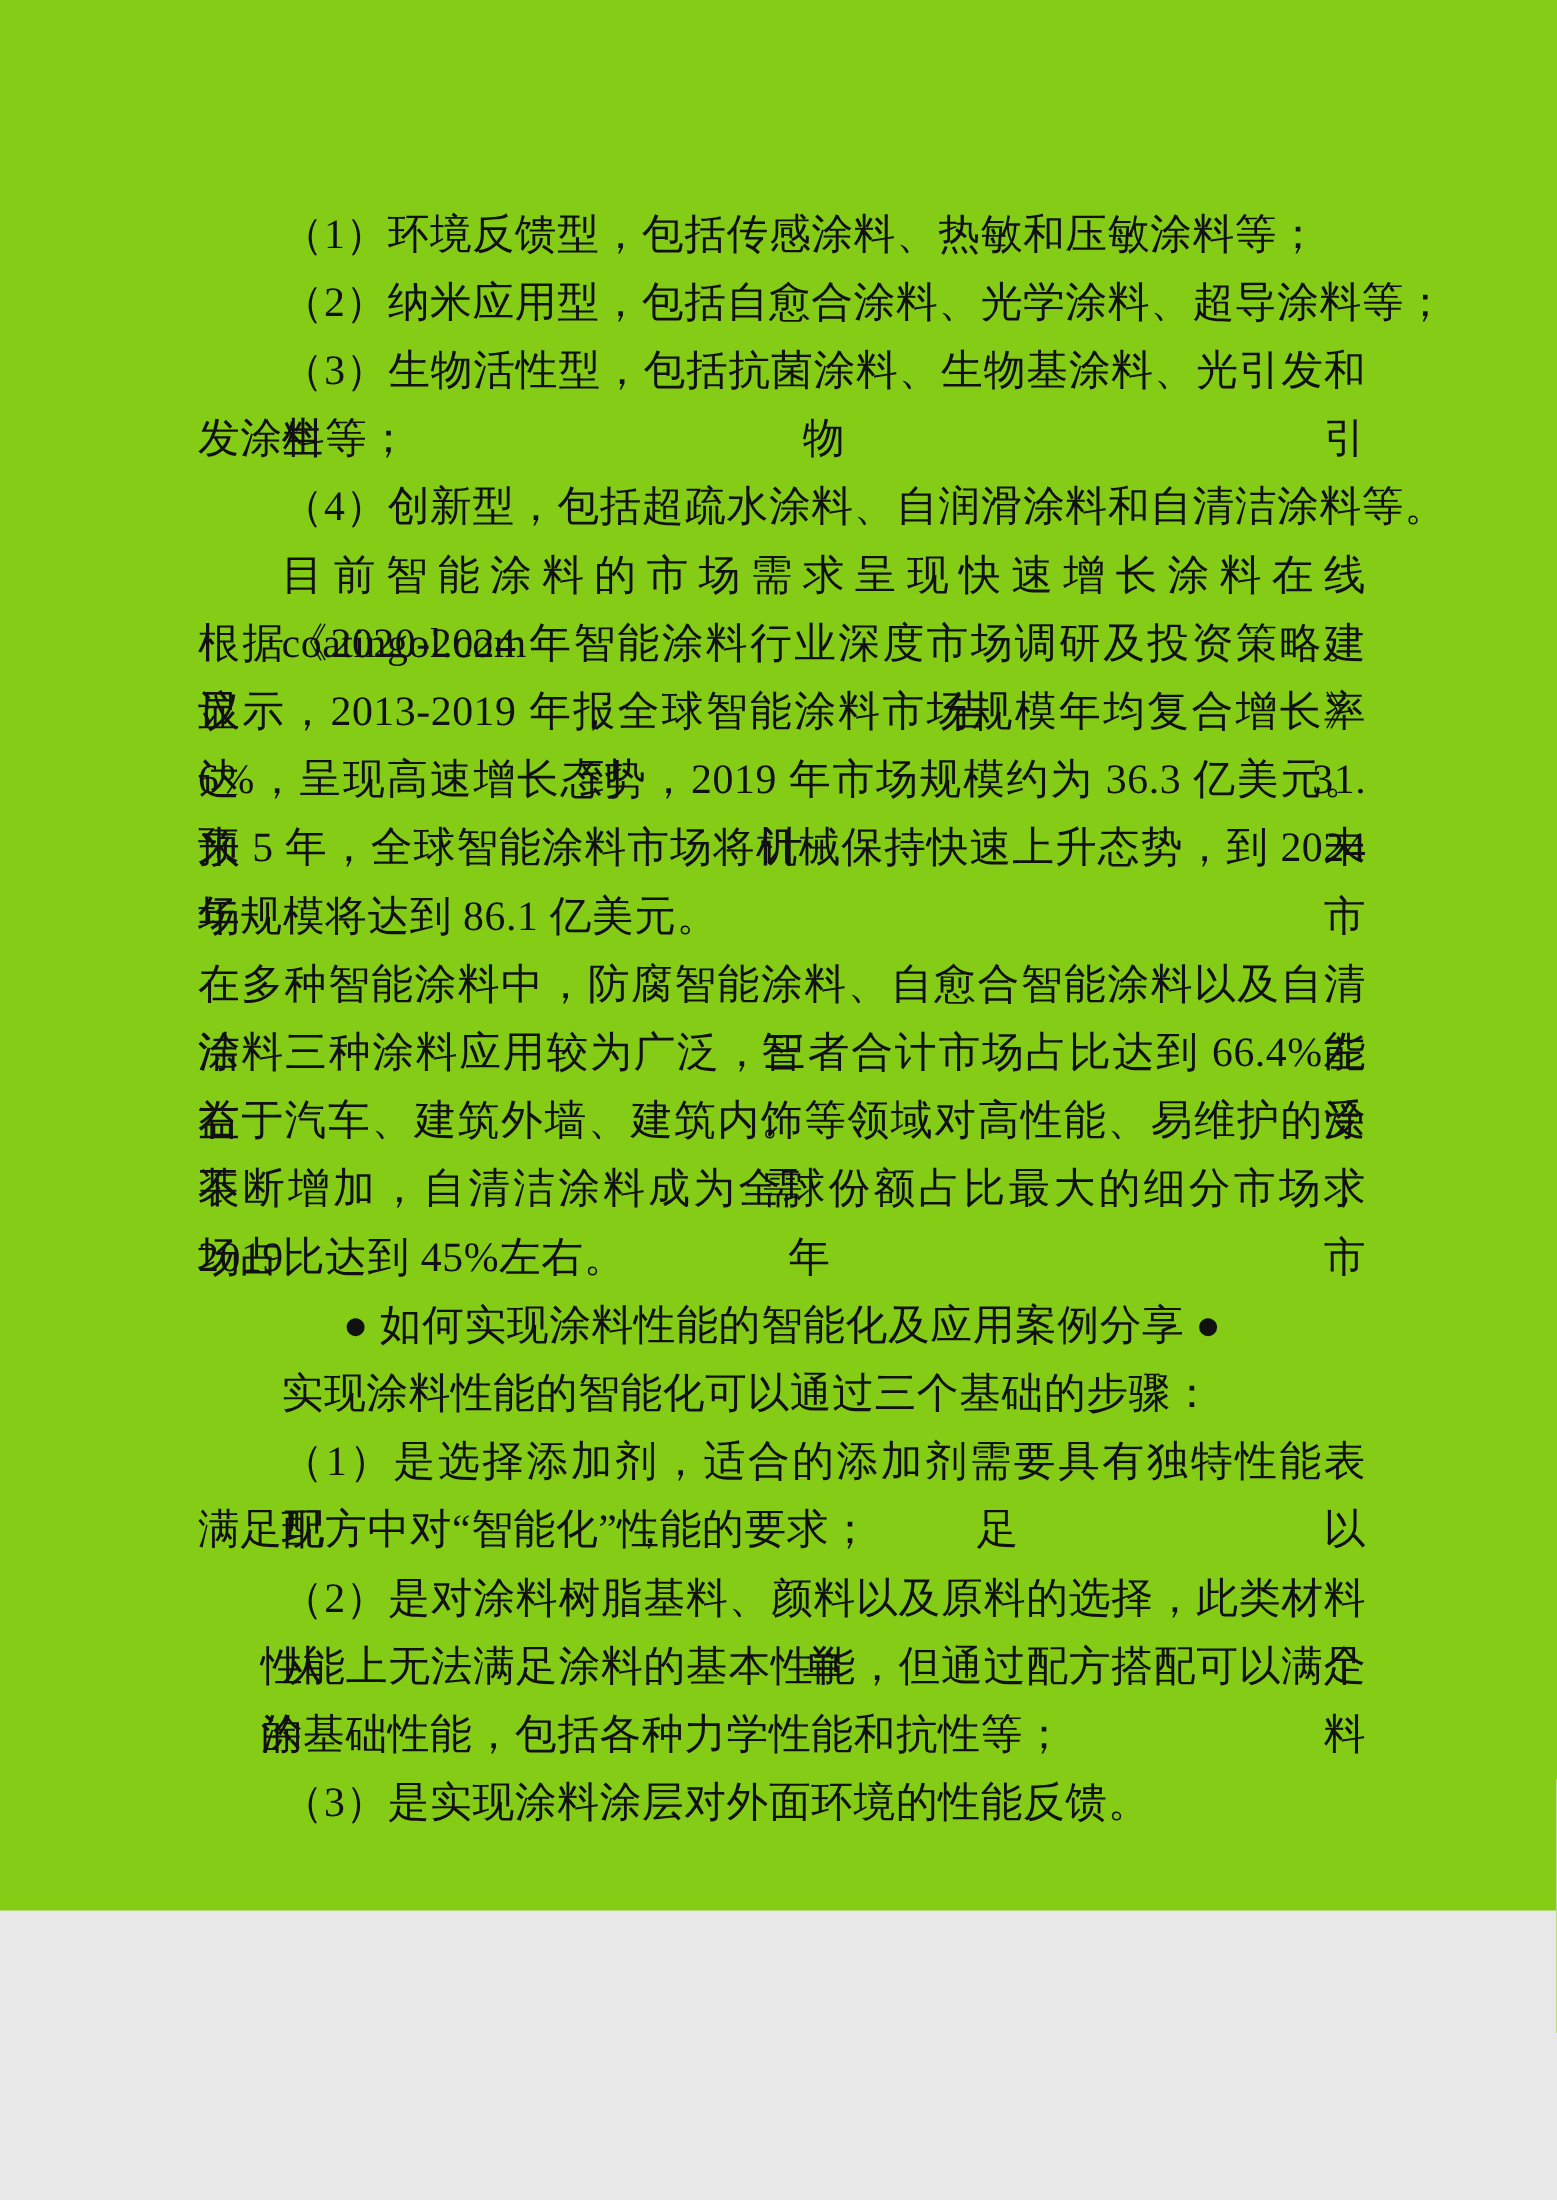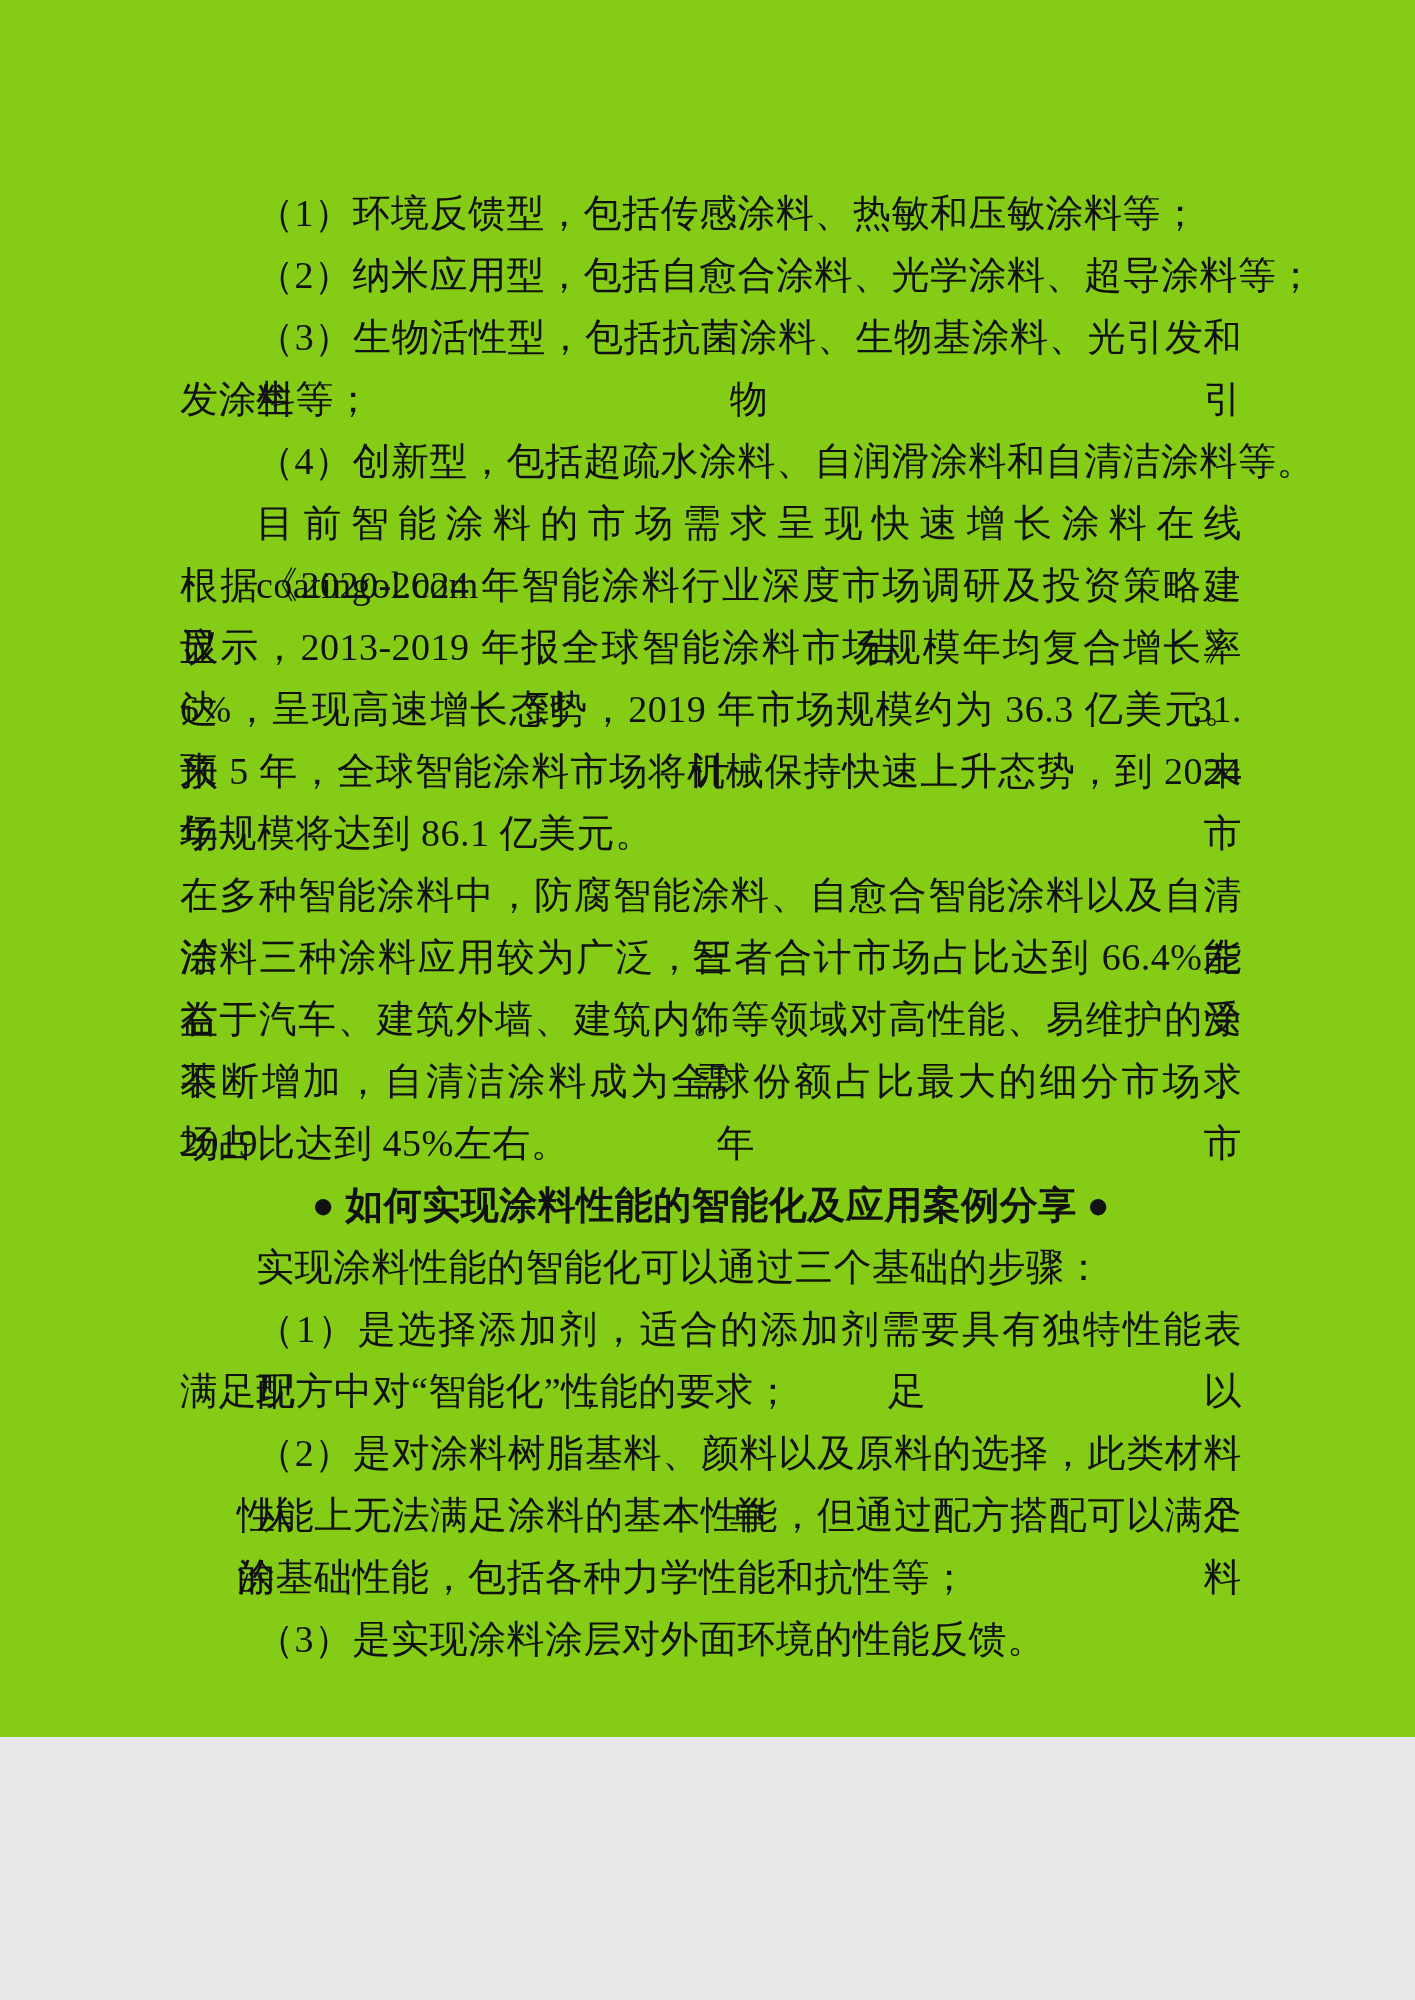--- a/index.html
+++ b/index.html
@@ -34,21 +34,21 @@
     white-space: normal;
     text-align: justify;
     text-align-last: justify;
   }
   .line.indent { padding-left: 76px; }
   .line.hang   { padding-left: 57px; }
   .line.bold   { font-weight: normal; }
   .line.heading {
     text-align: center;
     text-align-last: center;
-    font-weight: bold;
+    font-weight: normal;
     padding-left: 0;
     white-space: nowrap;
   }
   .page-number {
     position: absolute;
     top: 1793px;
     left: 0;
     width: 100%;
     text-align: center;
     font-size: 48px;

